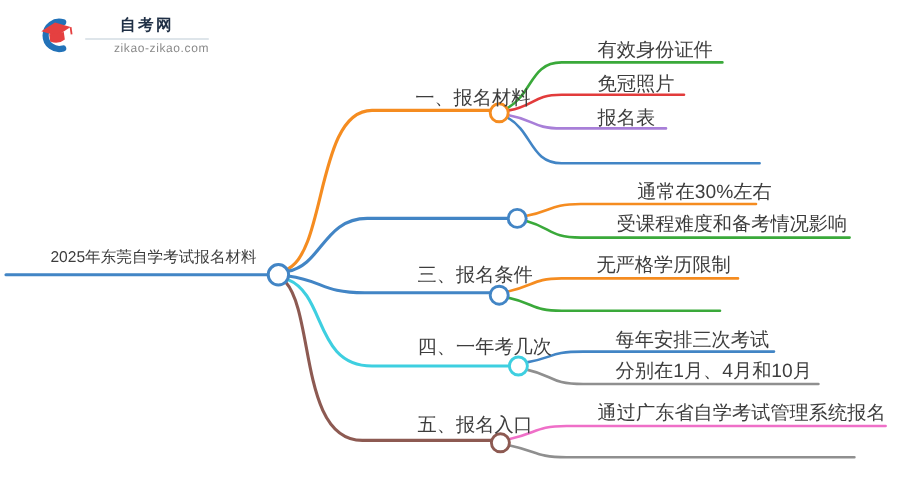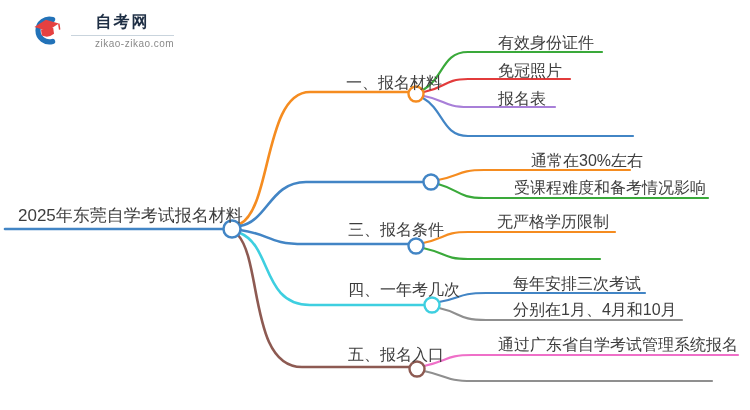--- a/index.html
+++ b/index.html
@@ -5,26 +5,26 @@
   html,body{margin:0;padding:0;background:#fff;}
   .stage{
     position:relative;width:750px;height:410px;background:#ffffff;overflow:hidden;
     font-family:"Liberation Sans","DejaVu Sans",sans-serif;
   }
   .mm-canvas{position:absolute;left:0;top:0;width:750px;height:410px;}
   .lbl{
     position:absolute;white-space:nowrap;color:#3d3d3d;line-height:1.1;
     font-family:"Liberation Sans","DejaVu Sans",sans-serif;
   }
-  .lbl-root{font-size:17px;}
+  .lbl-root{font-size:13px;margin-left:24px;}
   .lbl-branch{font-size:16px;margin-left:33px;}
   .lbl-sub{font-size:16px;}
   .logo{position:absolute;left:28px;top:12px;display:flex;align-items:center;gap:7px;cursor:pointer;}
   .logo-text{display:flex;flex-direction:column;align-items:center;}
-  .logo-title{font-size:16px;font-weight:bold;color:#1f2f45;letter-spacing:2px;}
+  .logo-title{font-size:13px;font-weight:bold;color:#1f2f45;letter-spacing:2px;}
   .logo-rule{width:100%;height:1px;background:#c9d4dd;margin:2px 0 2px 0;}
   .logo-domain{font-size:10px;color:#8a8a8a;letter-spacing:0.5px;margin-left:24px;}
 </style>
 </head>
 <body>
 
 <div class="stage">
 
   <div class="logo">
     <svg width="36" height="31" viewBox="0 0 38 32">

